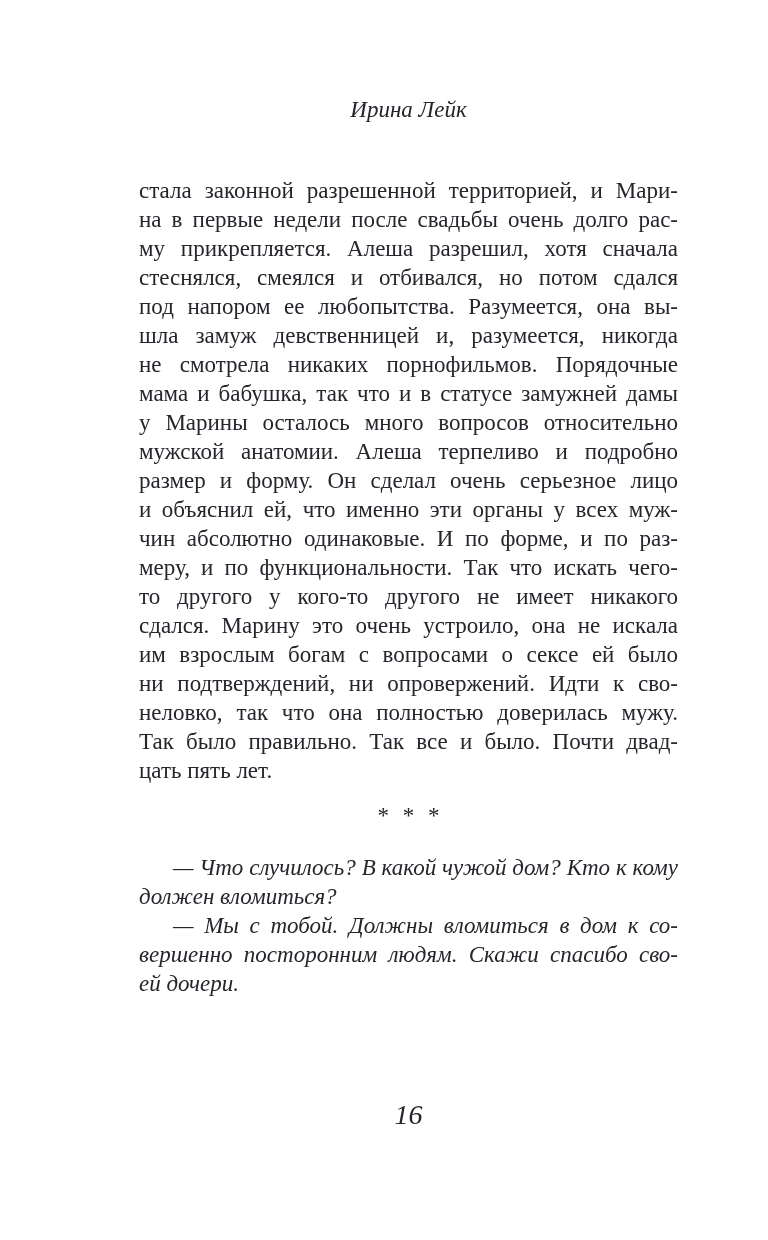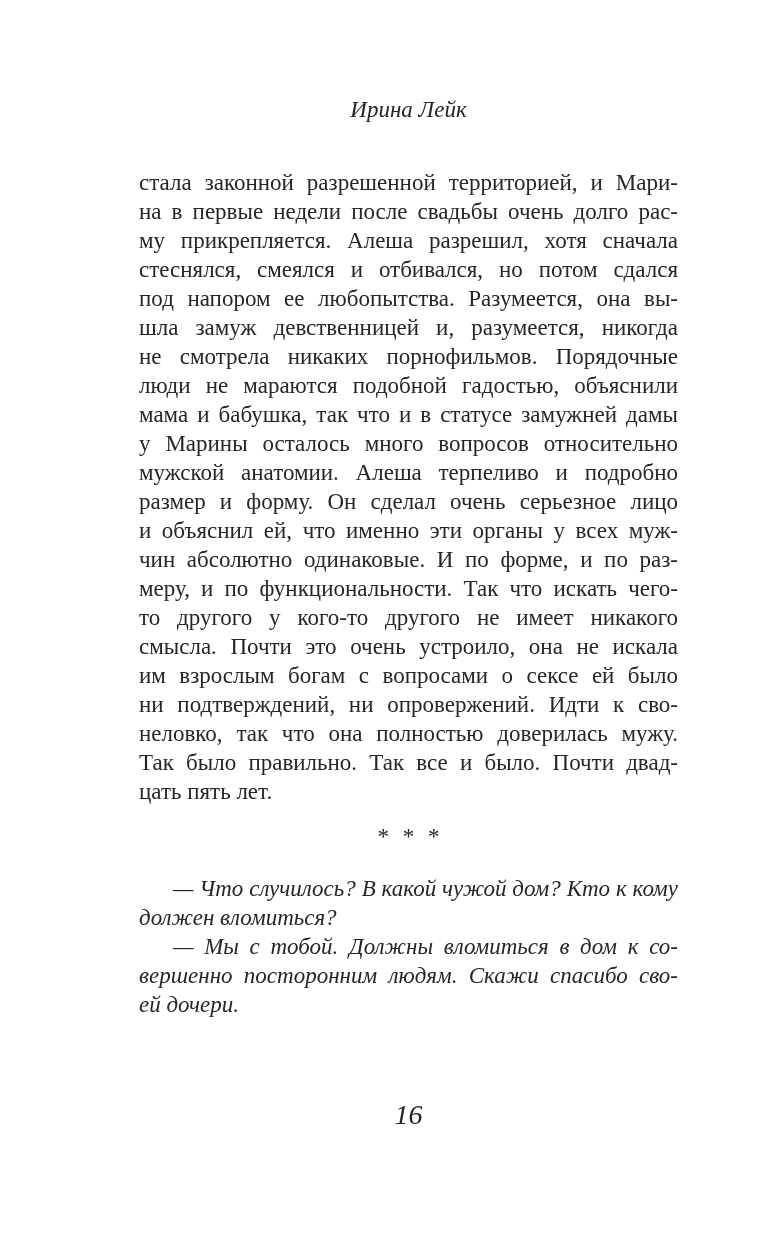--- a/index.html
+++ b/index.html
@@ -21,21 +21,21 @@
     top: 95px;
     left: 139px;
     width: 539px;
     text-align: center;
     font-style: italic;
     font-size: 23px;
     line-height: 29px;
   }
   .text-block {
     position: absolute;
-    top: 168px;
+    top: 176px;
     left: 139px;
     width: 539px;
     font-size: 23px;
     line-height: 29px;
   }
   .line {
     height: 29px;
     overflow: hidden;
     text-align: justify;
     text-align-last: justify;
@@ -79,30 +79,29 @@
   <main class="text-block">
 
     <div class="paragraph body">
         <div class="line">стала законной разрешенной территорией, и Мари-</div>
         <div class="line">на в первые недели после свадьбы очень долго рас-</div>
         <div class="line">му прикрепляется. Алеша разрешил, хотя сначала</div>
         <div class="line">стеснялся, смеялся и отбивался, но потом сдался</div>
         <div class="line">под напором ее любопытства. Разумеется, она вы-</div>
         <div class="line">шла замуж девственницей и, разумеется, никогда</div>
         <div class="line">не смотрела никаких порнофильмов. Порядочные</div>
-        <div class="line">люди не мараются подобной гадостью, объяснили</div>
         <div class="line">мама и бабушка, так что и в статусе замужней дамы</div>
         <div class="line">у Марины осталось много вопросов относительно</div>
         <div class="line">мужской анатомии. Алеша терпеливо и подробно</div>
         <div class="line">размер и форму. Он сделал очень серьезное лицо</div>
         <div class="line">и объяснил ей, что именно эти органы у всех муж-</div>
         <div class="line">чин абсолютно одинаковые. И по форме, и по раз-</div>
         <div class="line">меру, и по функциональности. Так что искать чего-</div>
         <div class="line">то другого у кого-то другого не имеет никакого</div>
-        <div class="line">смысла. Почти это очень устроило, она не искала</div>
+        <div class="line">сдался. Марину это очень устроило, она не искала</div>
         <div class="line">им взрослым богам с вопросами о сексе ей было</div>
         <div class="line">ни подтверждений, ни опровержений. Идти к сво-</div>
         <div class="line">неловко, так что она полностью доверилась мужу.</div>
         <div class="line">Так было правильно. Так все и было. Почти двад-</div>
         <div class="line last">цать пять лет.</div>
       </div>
 
     <div class="separator">* * *</div>
 
     <div class="paragraph dialogue">

